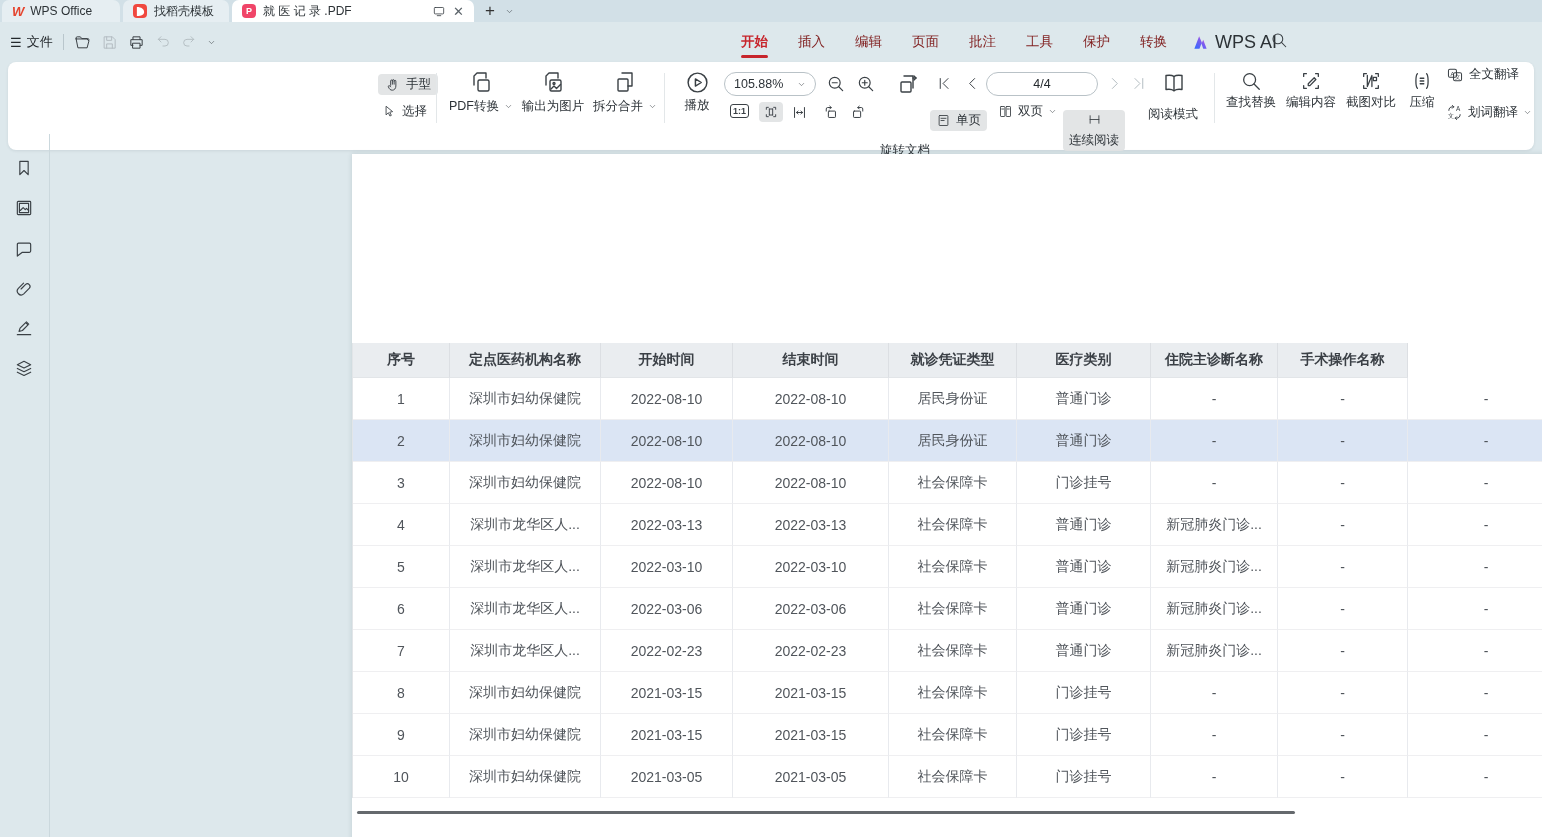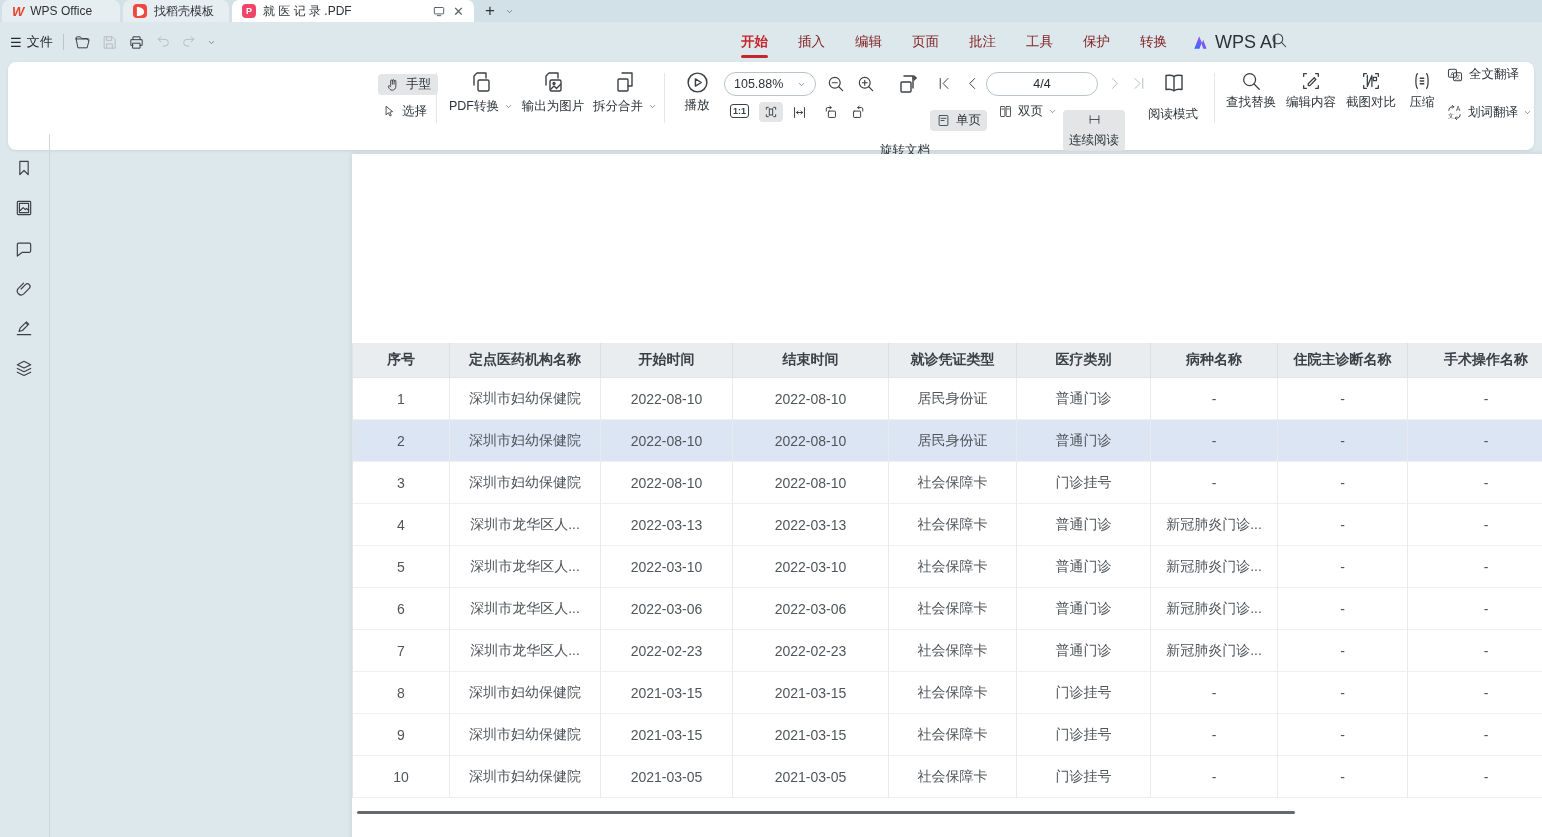--- a/index.html
+++ b/index.html
@@ -416,21 +416,20 @@
 <div class="docarea">
   <div class="page">
     <div class="rtable">
       <div class="tr" id="table-header">
           <div class="th">序号</div>
           <div class="th">定点医药机构名称</div>
           <div class="th">开始时间</div>
           <div class="th">结束时间</div>
           <div class="th">就诊凭证类型</div>
           <div class="th">医疗类别</div>
-          <div class="th">病种名称</div>
           <div class="th">住院主诊断名称</div>
           <div class="th">手术操作名称</div>
         </div>
       <div id="table-body">
           <div class="tr">
             <div class="td">1</div>
             <div class="td">深圳市妇幼保健院</div>
             <div class="td">2022-08-10</div>
             <div class="td">2022-08-10</div>
             <div class="td">居民身份证</div>

